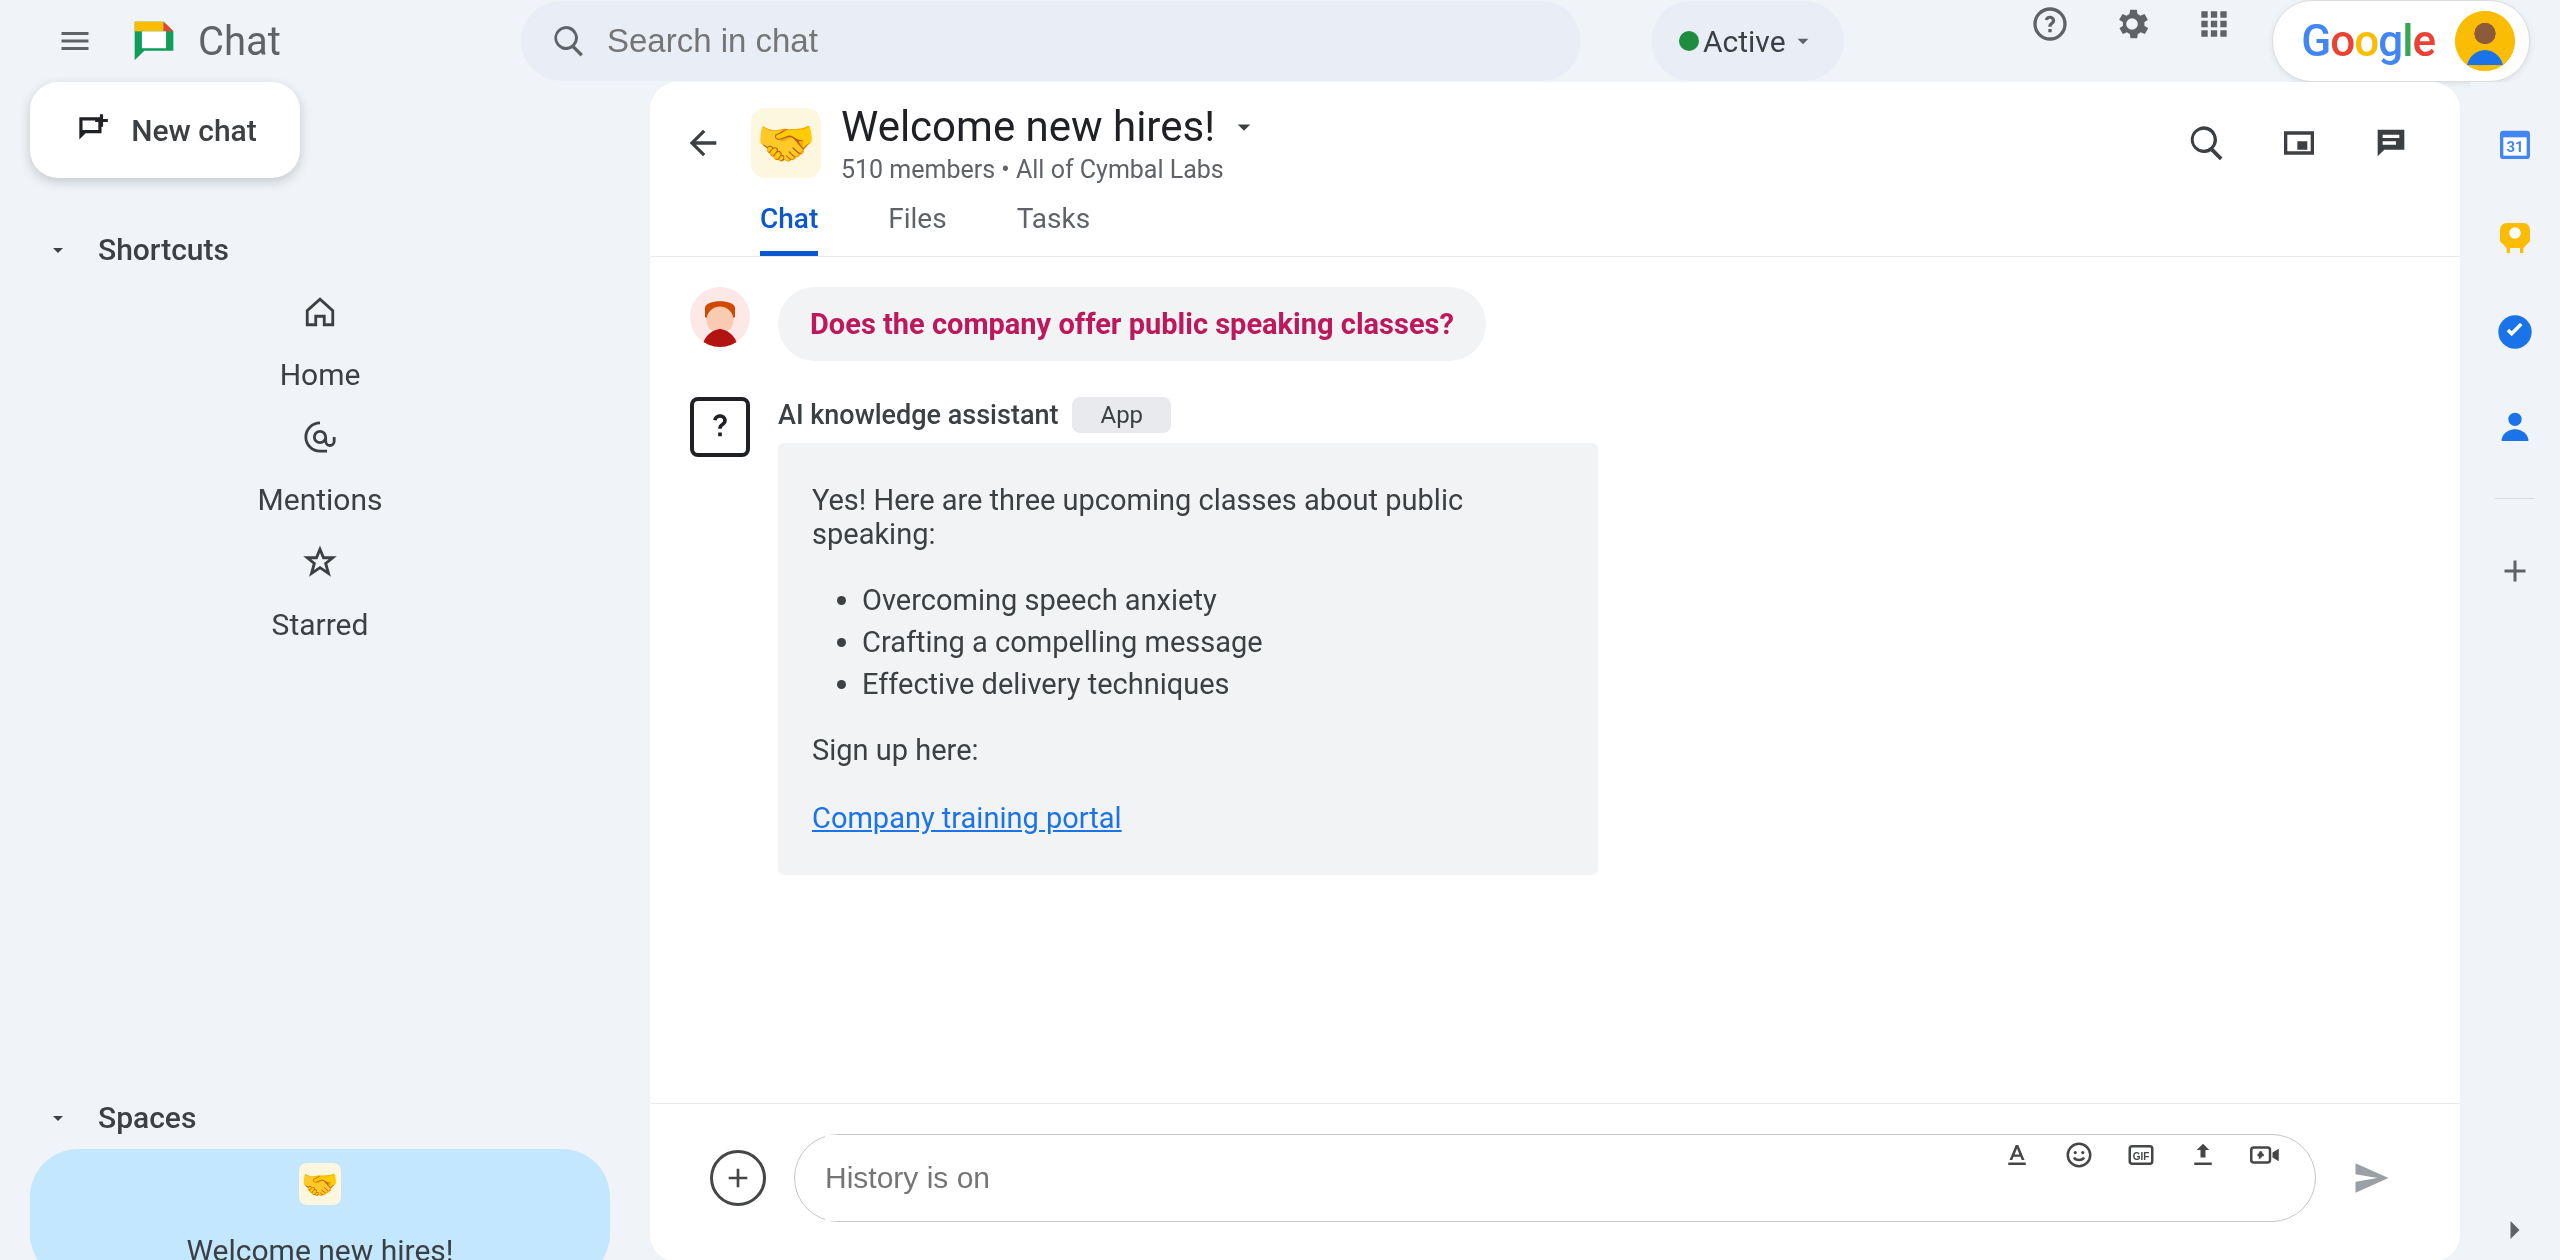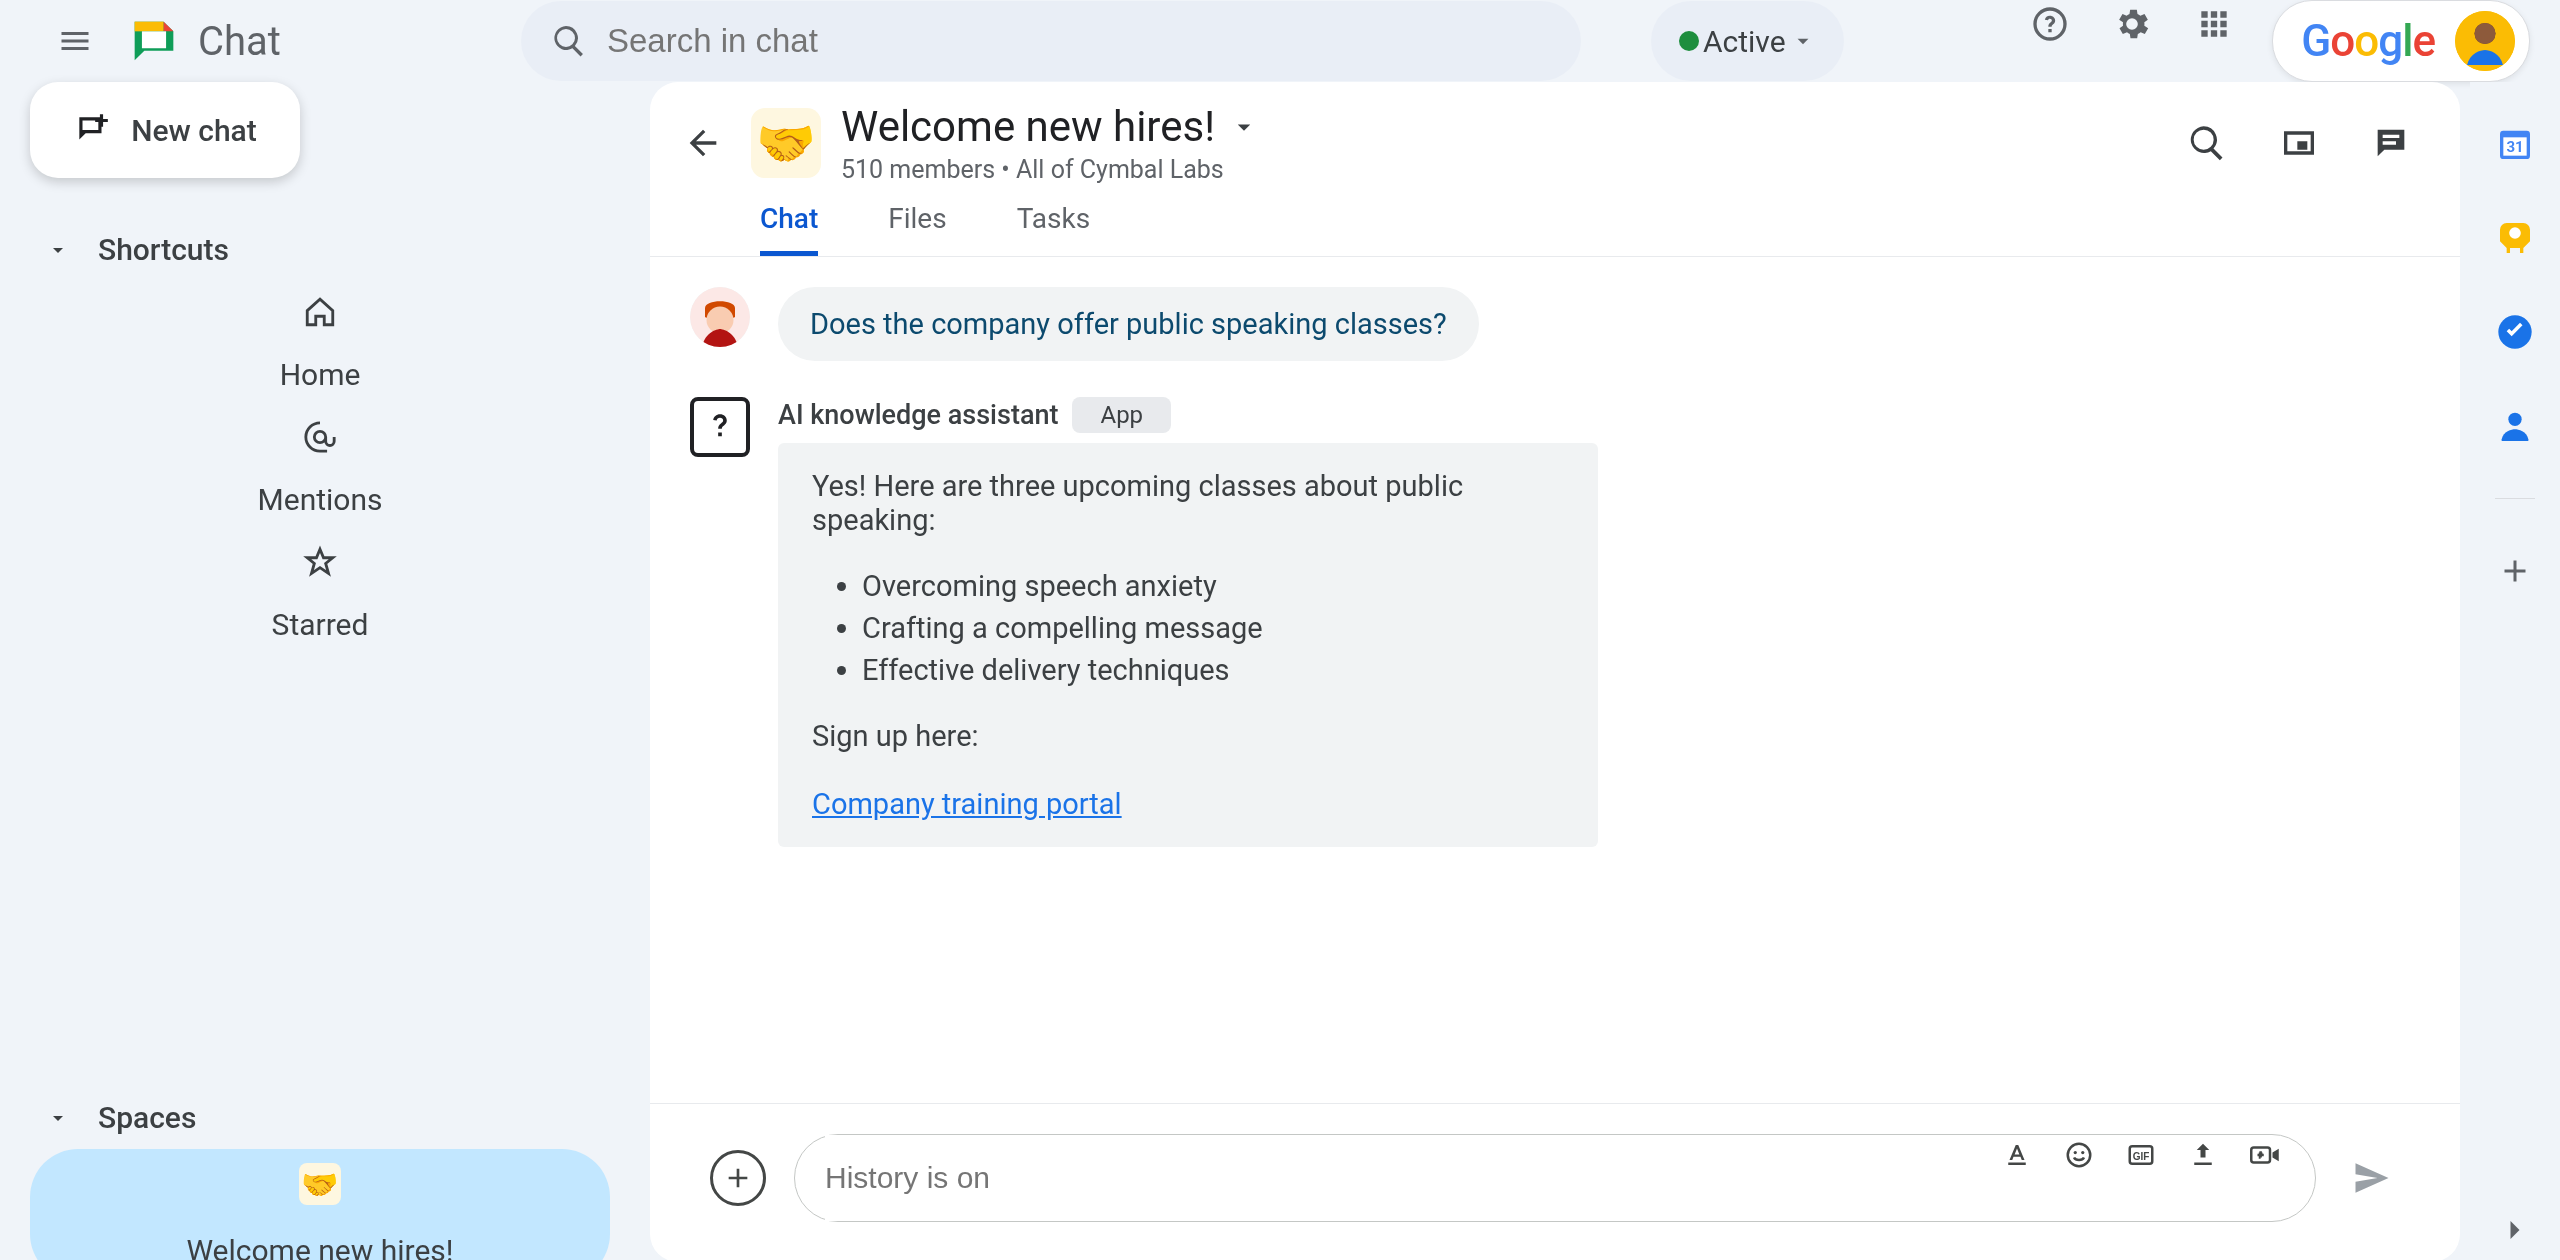--- a/index.html
+++ b/index.html
@@ -122,27 +122,27 @@
   .tabs { display:flex; gap:70px; padding: 18px 0 0 110px; border-bottom:1px solid #e8eaed;}
   .tab { font-size:28px;color:#5f6368;padding-bottom:16px;cursor:pointer; border-bottom:5px solid transparent;}
   .tab.active { color:#0b57d0; border-bottom:5px solid #0b57d0; font-weight:500;}
   
   .messages { flex:1; padding: 30px 40px; overflow:auto;}
   .msg-row { display:flex; gap:28px; margin-bottom:36px; align-items:flex-start;}
   .msg-avatar { width:60px;height:60px;border-radius:50%;background:#f1f3f4;display:flex;align-items:center;justify-content:center;flex-shrink:0;overflow:hidden;}
   .msg-avatar.bot { border-radius:8px;background:transparent;border:4px solid #202124;}
   .bubble-user {
     background:#f1f3f4;border-radius:40px;padding:20px 32px;
-    font-size:29px;color:#0c4a6e;
+    font-size:29px;color:#be185d;font-weight:bold;
   }
   .sender-line { display:flex;align-items:center;gap:14px; margin-bottom:10px;}
   .sender-name { font-size:27px;color:#3c4043;font-weight:500;}
   .app-badge { background:#e8eaed; font-size:24px;color:#3c4043; padding:4px 28px;border-radius:8px;}
   .bubble-bot {
-    background:#f1f3f4;border-radius:6px;padding:26px 34px;
+    background:#f1f3f4;border-radius:6px;padding:40px 34px;
     font-size:29px;color:#3c4043; max-width:820px;
   }
   .bubble-bot ul { padding: 24px 0 24px 50px;}
   .bubble-bot li { margin:8px 0;}
   .bubble-bot a { color:#1a73e8; text-decoration:underline;}
   .help-pill {
     margin-top:22px;
     border:1.5px solid #747775;border-radius:40px;
     display:inline-flex;align-items:center;gap:16px;
     padding:16px 32px;cursor:pointer;

